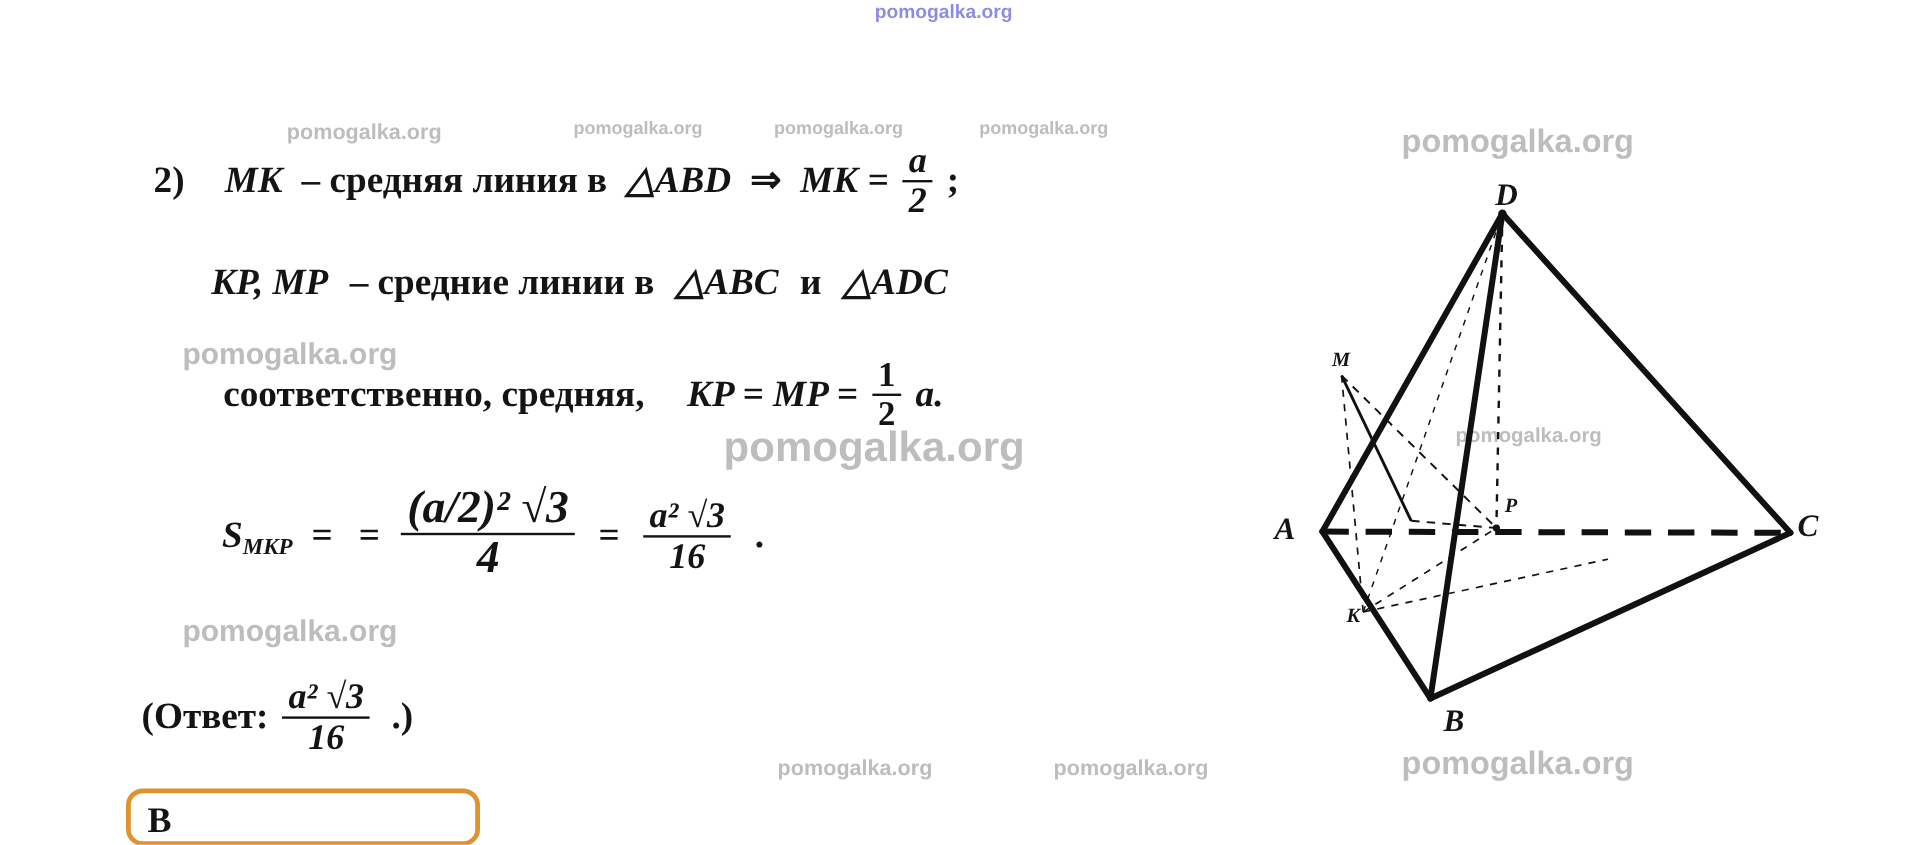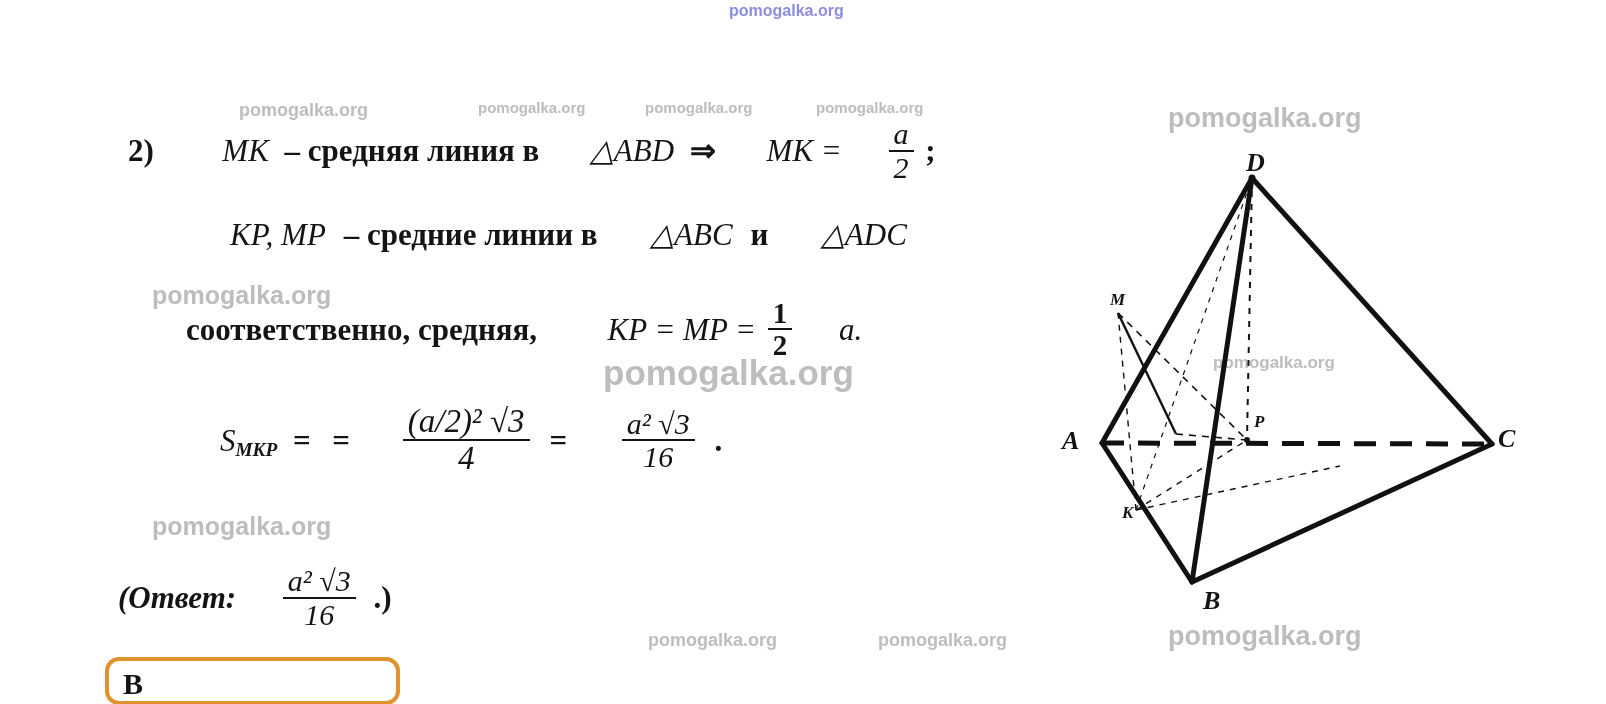--- a/index.html
+++ b/index.html
@@ -31,21 +31,21 @@
     font-family: "Liberation Sans", sans-serif;
   }
 
   
   .math {
     position: absolute;
     font-family: "Liberation Serif", serif;
     color: #141414;
     white-space: nowrap;
   }
-  .bi { font-style: italic; font-weight: normal; margin-left: 35px; }
+  .bi { font-style: italic; font-weight: bold; }
   .bold { font-weight: bold; }
 
   .frac {
     display: inline-block;
     vertical-align: -0.55em;
     text-align: center;
     line-height: 1.05;
     margin: 0 4px;
   }
   .frac .num { display: block; padding: 0 5px; }
@@ -55,21 +55,21 @@
     font-size: 0.62em;
     vertical-align: -0.30em;
     font-style: italic;
     font-weight: bold;
   }
 
   
   #line1 { left: 128px; top: 118px; font-size: 31px; }
   #line1 .num-tag { font-family: "Liberation Serif", serif; font-weight: bold; }
 
-  #line2 { left: 195px; top: 216px; font-size: 31px; }
+  #line2 { left: 176px; top: 216px; font-size: 31px; }
   #line3 { left: 186px; top: 298px; font-size: 31px; font-weight: bold; }
   #line4 { left: 185px; top: 404px; font-size: 31px; }
   #line5 { left: 118px; top: 565px; font-size: 31px; }
 
   
   #hl-box {
     position: absolute;
     left: 105px;
     top: 657px;
     width: 295px;
@@ -156,34 +156,34 @@
     <span class="num bold">1</span>
     <span class="den bold">2</span>
   </span>
   <span class="bi">a.</span>
 </div>
 
 <div class="math" id="line4">
   <span class="bi">S</span><span class="sub">MKP</span>
   <span class="bold" style="margin:0 8px;">=</span>
   <span class="bold" style="margin:0 6px;">=</span>
-  <span class="frac" style="font-size:33px;">
+  <span class="frac" style="font-size:38px;">
     <span class="num bi">(a/2)² √3</span>
     <span class="den bi">4</span>
   </span>
   <span class="bold" style="margin:0 8px;">=</span>
   <span class="frac" style="font-size:30px;">
     <span class="num bi">a² √3</span>
     <span class="den bi">16</span>
   </span>
   <span class="bold" style="margin-left:8px;">.</span>
 </div>
 
 <div class="math" id="line5">
-  <span class="bold" style="font-style:italic;">(Ответ:</span>
+  <span class="bold" style="">(Ответ:</span>
   <span class="frac" style="font-size:30px;">
     <span class="num bi">a² √3</span>
     <span class="den bi">16</span>
   </span>
   <span class="bold" style="margin-left:6px;">.)</span>
 </div>
 
 <div id="hl-box">
   <span class="hl-text">В</span>
 </div>

